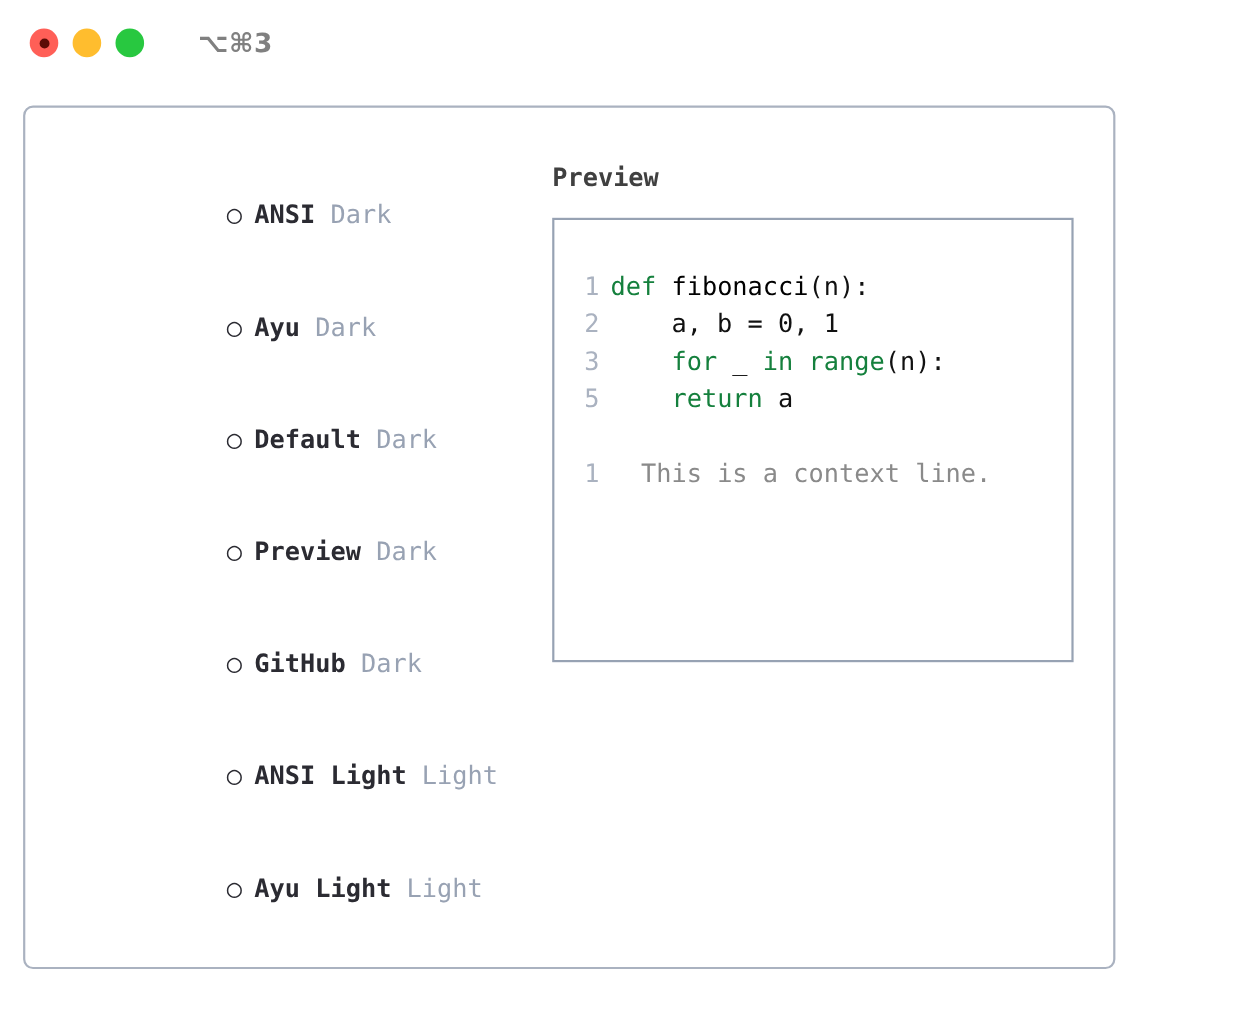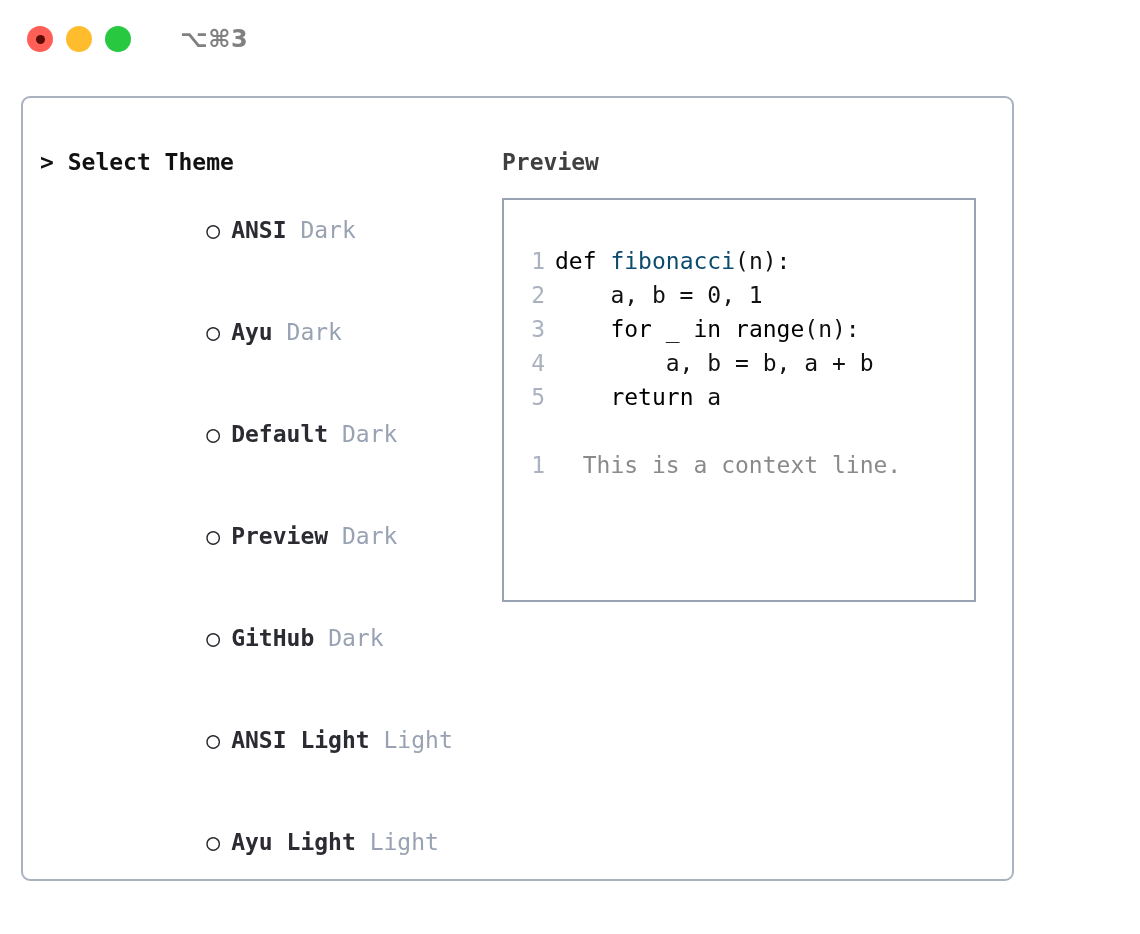--- a/index.html
+++ b/index.html
@@ -162,22 +162,22 @@
     white-space: pre;
     color: #111111;
   }
   .ln {
     color: #aab2c0;
     display: inline-block;
     width: 26px;
     text-align: right;
     margin-right: 10px;
   }
-  .kw   { color: #000000; }
-  .fn   { color: #0c4a6e; }
+  .kw   { color: #15803d; }
+  .fn   { color: #000000; }
   .pl   { color: #111111; }
 
   .blank-line { height: 34px; }
 
   .diff-ctx { color: #8a8a8a; }
   .diff-del { color: #cc1100; }
   .diff-add { color: #00bb11; }
 </style>
 </head>
 <body>
@@ -191,21 +191,20 @@
       <span class="light light-max"></span>
     </div>
     <div class="shortcut">⌥⌘3</div>
   </div>
 
   <div class="panel">
     <div class="panel-inner">
 
       <div class="left-col">
 
-        <div class="list-title">&gt; Select Theme</div>
 
         <div>
           <div class="opt-row">
             <span class="opt-marker">○</span><span class="opt-label">ANSI</span><span class="opt-badge"> <span>Dark</span></span>
           </div>
           <div class="opt-row">
             <span class="opt-marker">○</span><span class="opt-label">Ayu</span><span class="opt-badge"> <span>Dark</span></span>
           </div>
           <div class="opt-row">
             <span class="opt-marker">○</span><span class="opt-label">Default</span><span class="opt-badge"> <span>Dark</span></span>
@@ -231,21 +230,20 @@
         <div class="preview-title">Preview</div>
 
         <div class="preview-box">
 
           <div class="code-line"><span class="ln">1</span><span class="kw">def</span><span class="pl"> </span><span class="fn">fibonacci</span><span class="pl">(n):</span></div>
 
           <div class="code-line"><span class="ln">2</span><span class="pl">    a, b = 0, 1</span></div>
 
           <div class="code-line"><span class="ln">3</span><span class="pl">    </span><span class="kw">for</span><span class="pl"> _ </span><span class="kw">in</span><span class="pl"> </span><span class="kw">range</span><span class="pl">(n):</span></div>
 
-          <div class="code-line"><span class="ln">4</span><span class="pl">        a, b = b, a + b</span></div>
 
           <div class="code-line"><span class="ln">5</span><span class="pl">    </span><span class="kw">return</span><span class="pl"> a</span></div>
 
           <div class="blank-line"></div>
 
           <div class="code-line"><span class="ln">1</span><span class="diff-ctx">&nbsp;&nbsp;</span><span class="diff-ctx">This is a context line.</span></div>
 
 
 
         </div>

